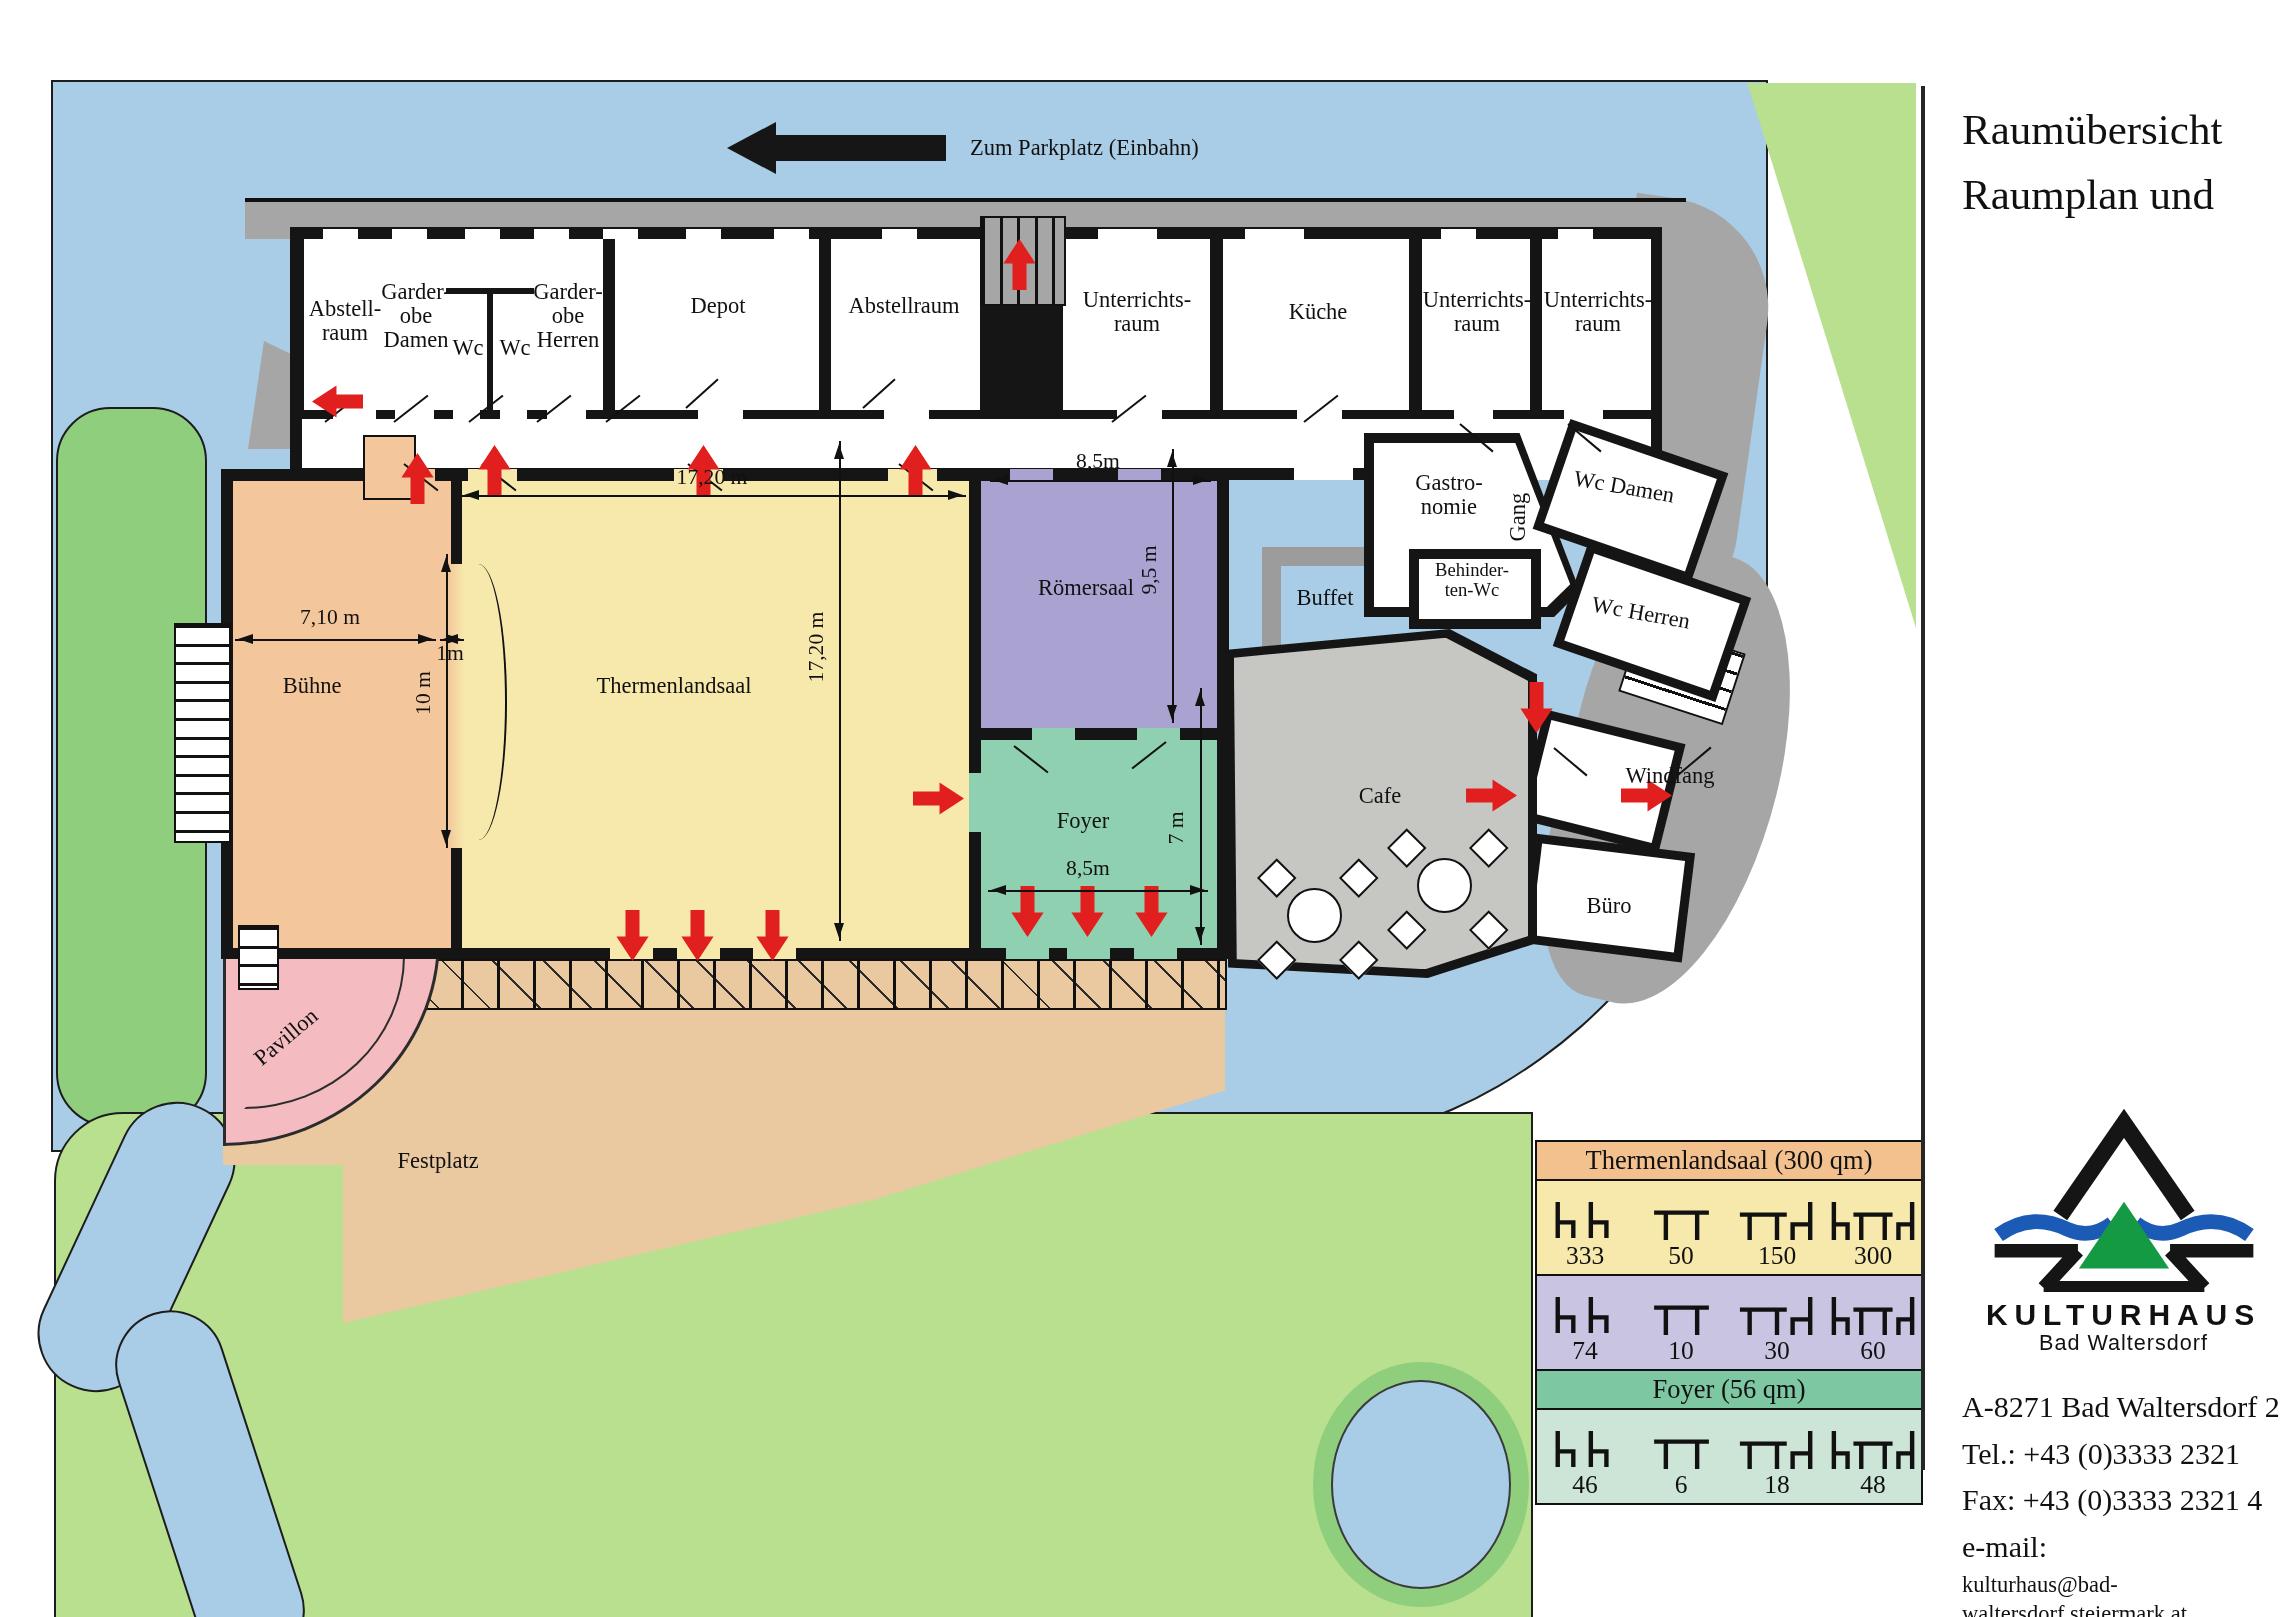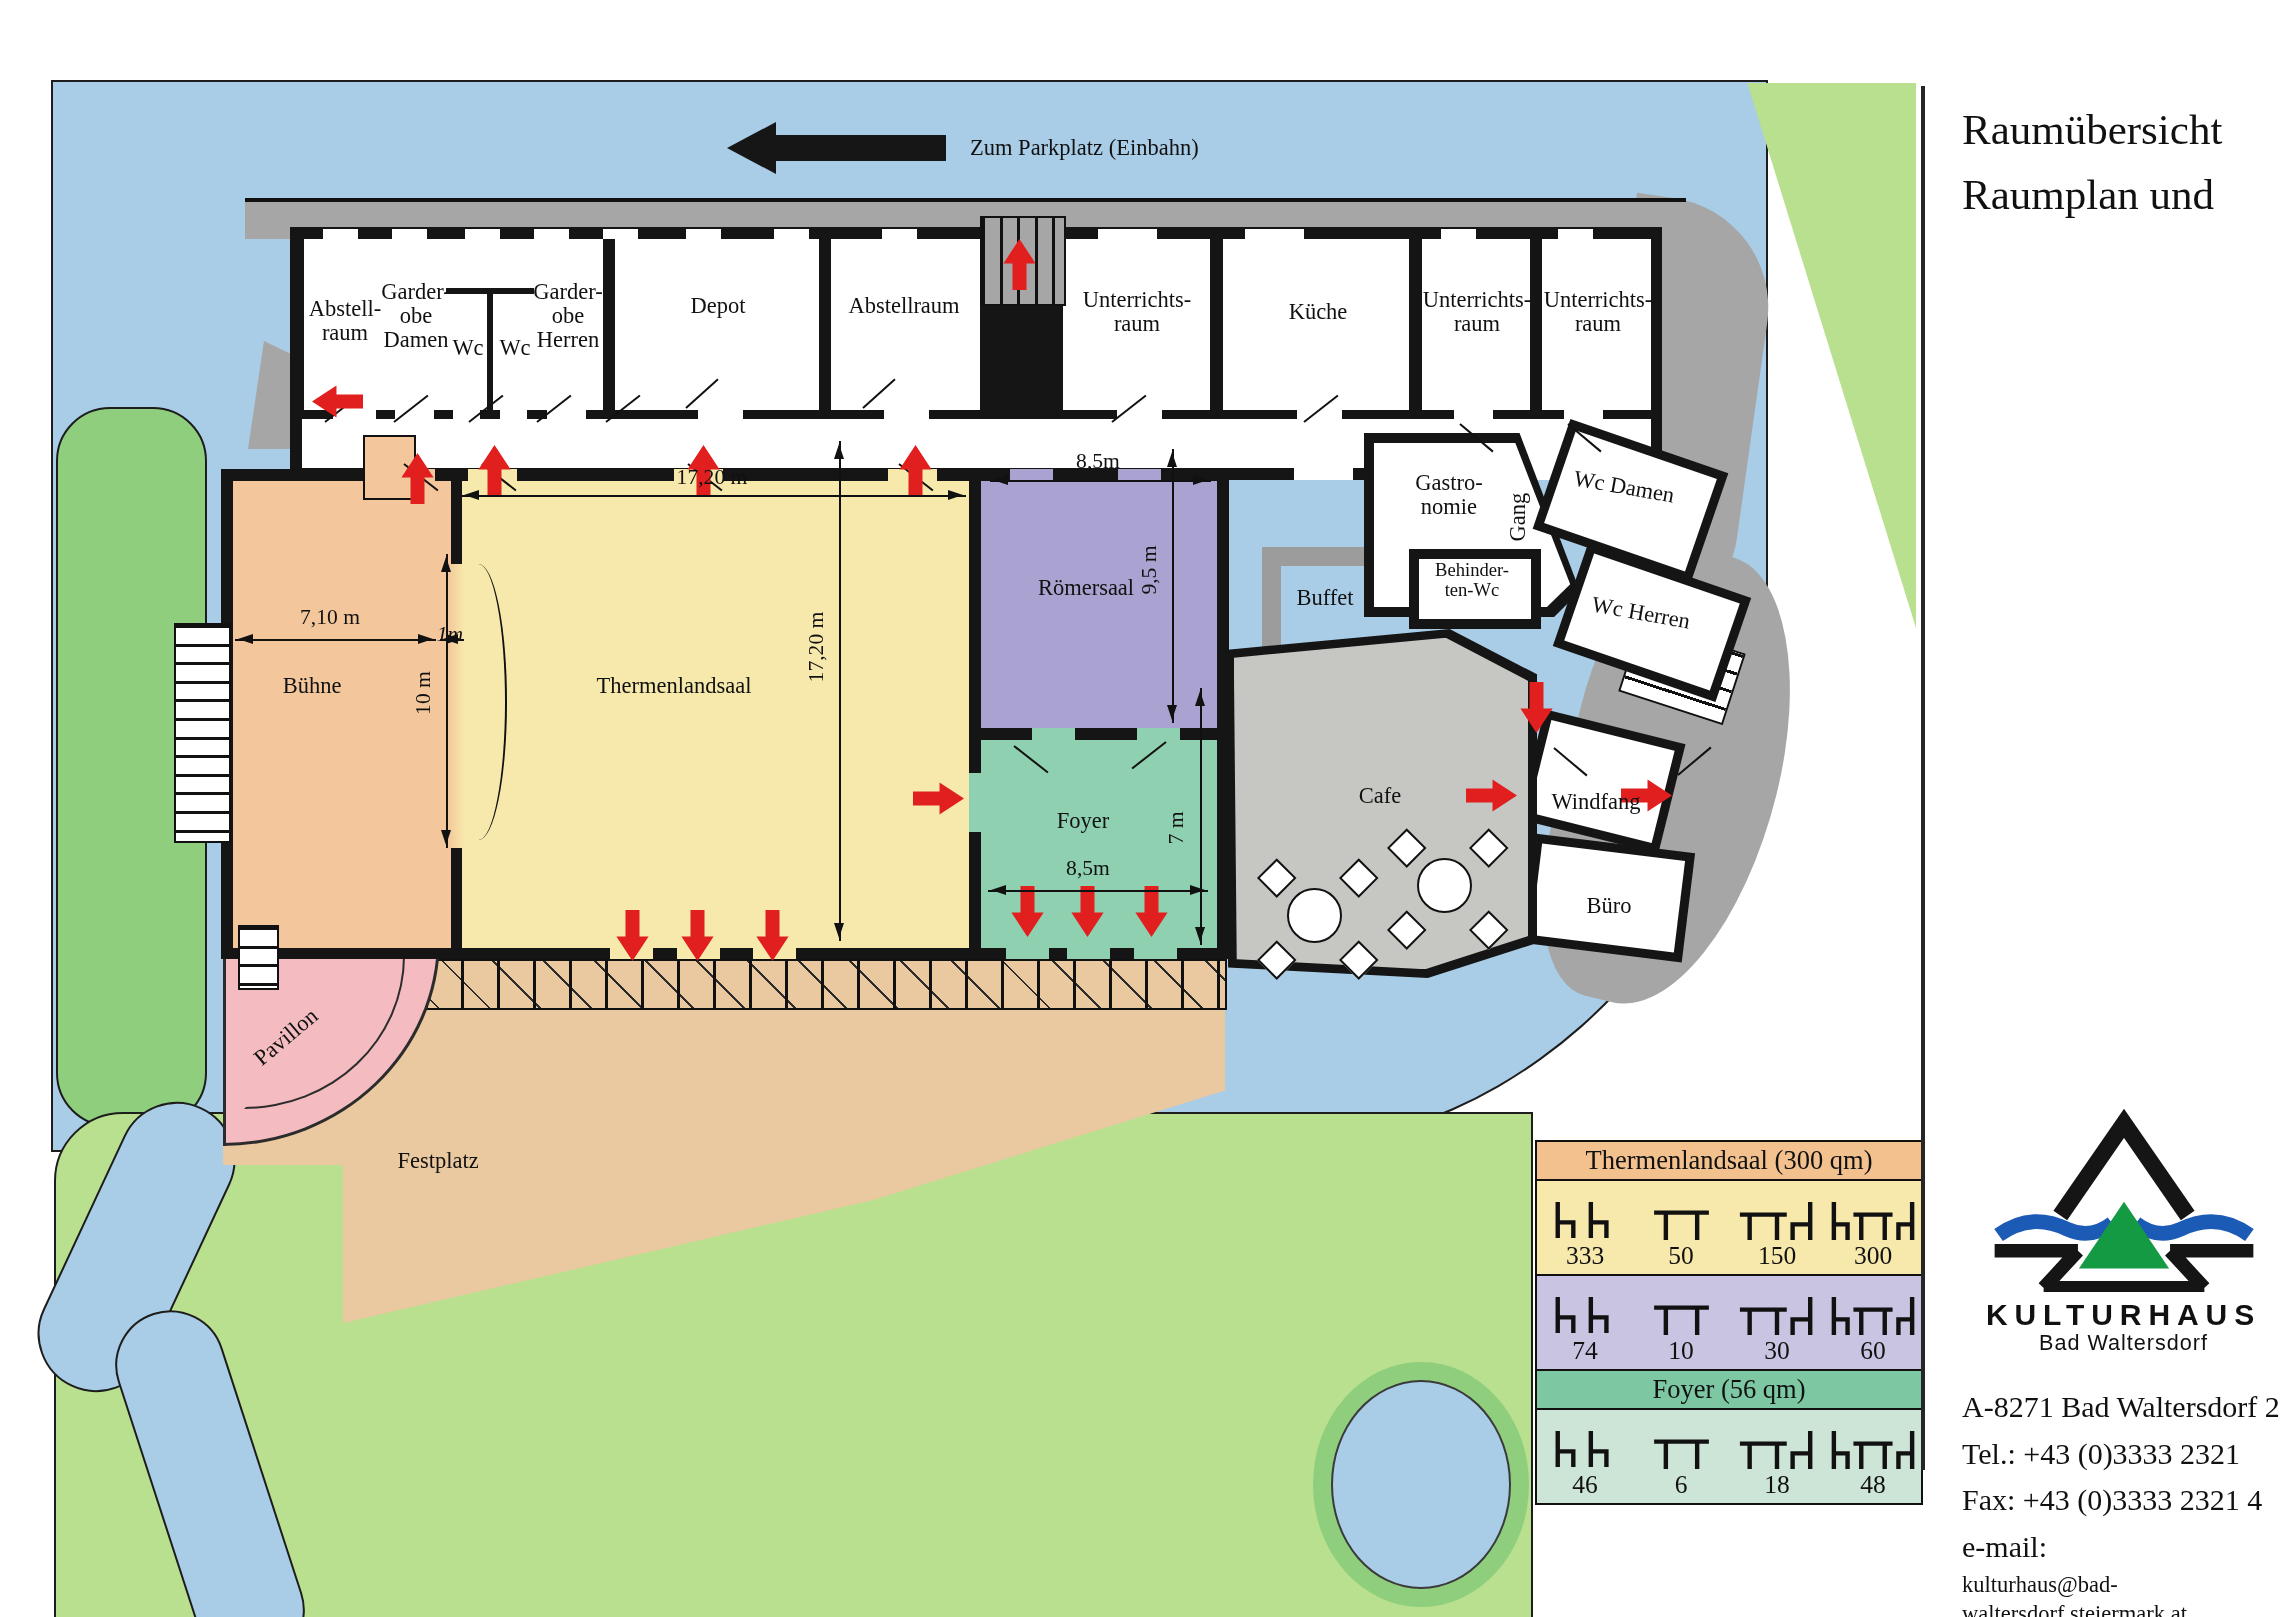--- a/index.html
+++ b/index.html
@@ -296,21 +296,21 @@
   <div class="dimh" style="left:440px;top:639px;width:23.5px;"></div>
   <div class="dimv" style="left:446px;top:554px;height:294px;"></div>
   <div class="dimh" style="left:988px;top:890px;width:220px;"></div>
   <div class="dimv" style="left:1200px;top:688px;height:257px;"></div>
 
   <div class="lbl dim" style="left:712px;top:477px;">17,20 m</div>
   <div class="lbl dim" style="left:816px;top:647px;transform:translate(-50%,-50%) rotate(-90deg);">17,20 m</div>
   <div class="lbl dim" style="left:1098px;top:461px;">8,5m</div>
   <div class="lbl dim" style="left:1149px;top:570px;transform:translate(-50%,-50%) rotate(-90deg);">9,5 m</div>
   <div class="lbl dim" style="left:330px;top:617px;">7,10 m</div>
-  <div class="lbl dim" style="left:450px;top:634px;font-style:italic;">1m</div>
+  <div class="lbl dim" style="left:450px;top:653px;">1m</div>
   <div class="lbl dim" style="left:423px;top:693px;transform:translate(-50%,-50%) rotate(-90deg);">10 m</div>
   <div class="lbl dim" style="left:1088px;top:868px;">8,5m</div>
   <div class="lbl dim" style="left:1176px;top:828px;transform:translate(-50%,-50%) rotate(-90deg);">7 m</div>
 
   <div class="lbl" style="left:345px;top:321px;text-align:center;">Abstell-
 raum</div>
   <div class="lbl" style="left:416px;top:316px;">Garder-
 obe
 Damen</div>
   <div class="lbl" style="left:468px;top:348px;">Wc</div>
@@ -333,21 +333,21 @@
   <div class="lbl" style="left:1083px;top:821px;">Foyer</div>
   <div class="lbl" style="left:1325px;top:598px;">Buffet</div>
   <div class="lbl" style="left:1449px;top:495px;">Gastro-
 nomie</div>
   <div class="lbl" style="left:1518px;top:517px;transform:translate(-50%,-50%) rotate(-90deg);">Gang</div>
   <div class="lbl" style="left:1624px;top:487px;transform:translate(-50%,-50%) rotate(10deg);">Wc Damen</div>
   <div class="lbl small" style="left:1472px;top:580px;">Behinder-
 ten-Wc</div>
   <div class="lbl" style="left:1641px;top:613px;transform:translate(-50%,-50%) rotate(10deg);">Wc Herren</div>
   <div class="lbl" style="left:1380px;top:796px;">Cafe</div>
-  <div class="lbl" style="left:1596px;top:776px;margin-top:26px;">Windfang</div>
+  <div class="lbl" style="left:1670px;top:776px;">Windfang</div>
   <div class="lbl" style="left:1609px;top:906px;">Büro</div>
   <div class="lbl" style="left:286px;top:1037px;transform:translate(-50%,-50%) rotate(-40deg);">Pavillon</div>
   <div class="lbl" style="left:438px;top:1161px;">Festplatz</div>
 
   <div class="abs park-head"></div>
   <div class="abs park-shaft"></div>
   <div class="park-lbl">Zum Parkplatz (Einbahn)</div>
 
   <div class="abs legend">
     <div class="leg-sec">

